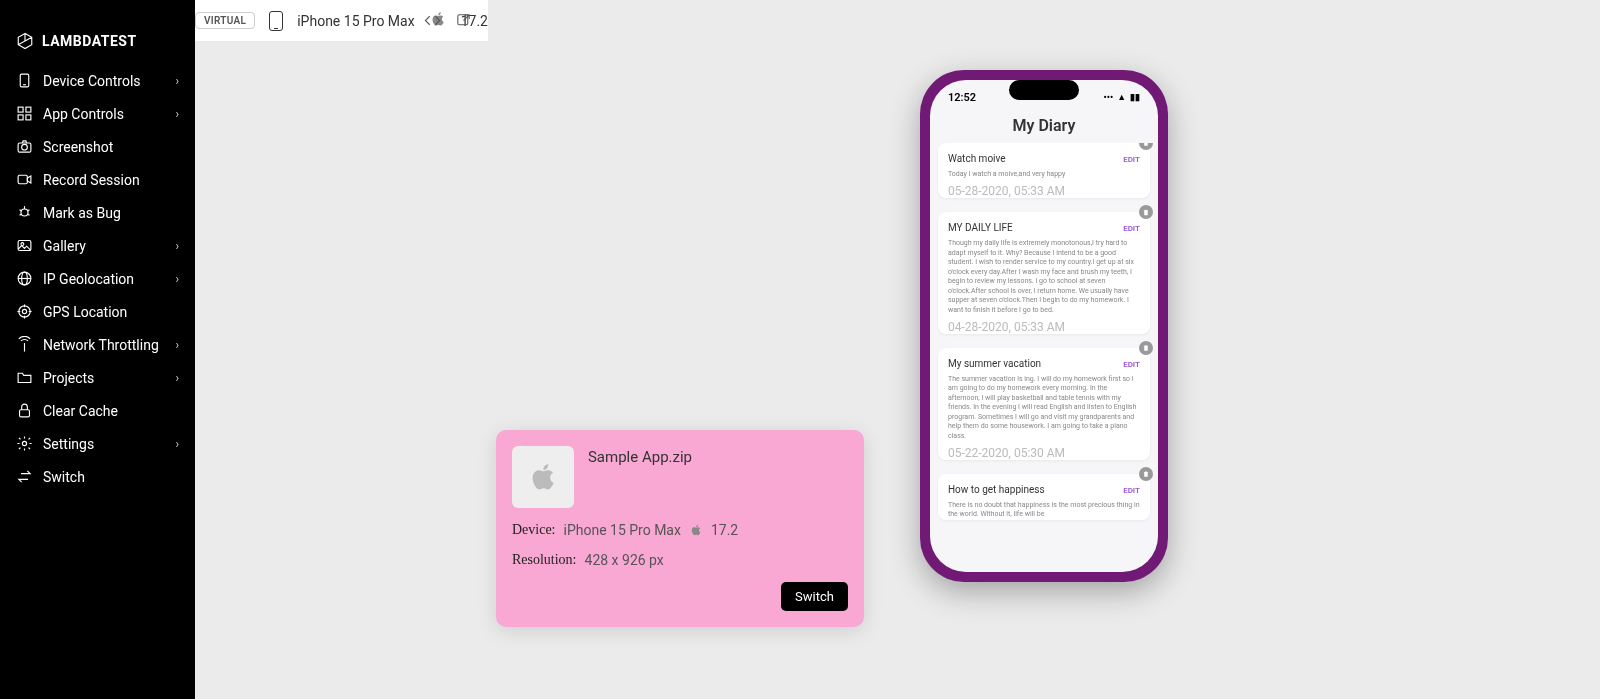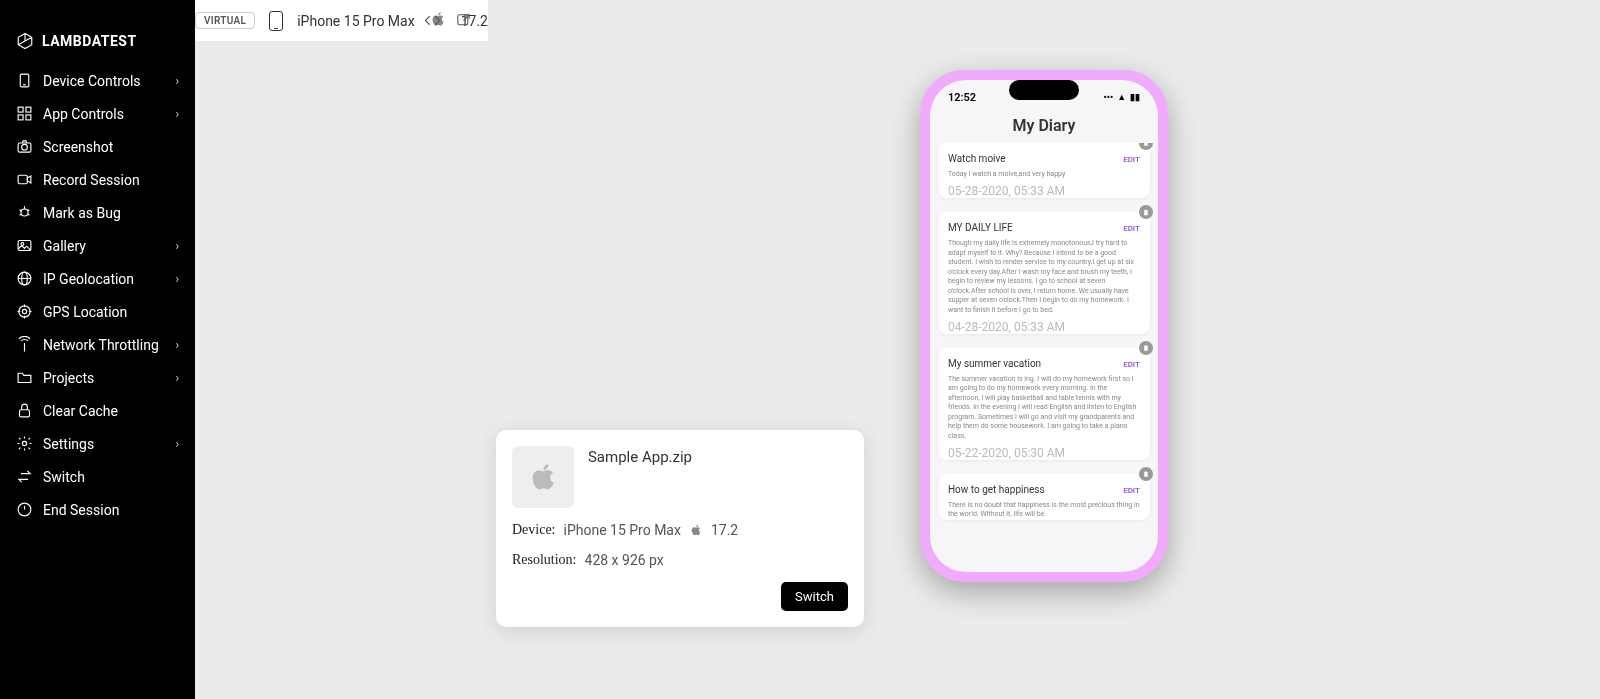--- a/index.html
+++ b/index.html
@@ -22,34 +22,34 @@
 .device-ico { width: 14px; height: 20px; border: 1.5px solid #333; border-radius: 3px; position: relative; }
 .device-ico::after { content: ''; position: absolute; bottom: 1px; left: 50%; transform: translateX(-50%); width: 4px; height: 1px; background: #333; }
 .topbar-text { font-size: 14px; color: #333; }
 .apple-ico svg { width: 18px; height: 18px; fill: #888; }
 .topbar-right { position: absolute; right: 16px; display: flex; gap: 14px; align-items: center; }
 .topbar-right svg { width: 17px; height: 17px; stroke: #555; fill: none; stroke-width: 1.5; }
 
 .canvas { flex: 1; position: relative; display: flex; align-items: flex-start; justify-content: center; padding-top: 70px; }
 
 
-.switch-card { position: absolute; left: 8px; bottom: 72px; width: 368px; background: #ffffff; border-radius: 10px; box-shadow: 0 4px 20px rgba(0,0,0,0.12); padding: 16px; }
+.switch-card { position: absolute; left: 8px; bottom: 72px; width: 368px; background: #f9a8d4; border-radius: 10px; box-shadow: 0 4px 20px rgba(0,0,0,0.12); padding: 16px; }
 .sc-top { display: flex; align-items: flex-start; gap: 14px; }
 .sc-thumb { width: 62px; height: 62px; background: #eee; border-radius: 6px; display: flex; align-items: center; justify-content: center; }
 .sc-thumb svg { width: 34px; height: 34px; fill: #bbb; }
 .sc-title { font-size: 15px; color: #333; padding-top: 2px; }
 .sc-row { display: flex; align-items: center; gap: 8px; margin-top: 14px; font-size: 14px; }
 .sc-label { color: #222; font-weight: 500; font-family: Liberation Serif, serif; }
 .sc-val { color: #555; }
 .sc-row svg { width: 14px; height: 14px; fill: #888; }
 .sc-actions { display: flex; justify-content: flex-end; margin-top: 14px; }
 .sc-switch { background: #000; color: #fff; border: none; border-radius: 5px; padding: 7px 14px; font-size: 13px; cursor: pointer; }
 
 
-.phone { width: 248px; height: 512px; background: #f0abfc; border-radius: 44px; padding: 10px; position: relative; box-shadow: 0 10px 30px rgba(0,0,0,0.3); }
+.phone { width: 248px; height: 512px; background: #701a75; border-radius: 44px; padding: 10px; position: relative; box-shadow: 0 10px 30px rgba(0,0,0,0.3); }
 .screen { width: 100%; height: 100%; background: #f6f6f8; border-radius: 36px; overflow: hidden; position: relative; }
 .notch { position: absolute; top: 10px; left: 50%; transform: translateX(-50%); width: 70px; height: 20px; background: #000; border-radius: 12px; z-index: 5; }
 .sbar { height: 34px; display: flex; align-items: center; justify-content: space-between; padding: 0 18px; font-size: 11px; font-weight: 600; color: #000; }
 .sbar-right { display: flex; gap: 4px; align-items: center; }
 .sbar-right span { font-size: 9px; }
 .app-title { text-align: center; font-size: 16px; font-weight: 600; padding: 2px 0 8px; color: #333; }
 .cards { padding: 0 8px; height: calc(100% - 60px); overflow: hidden; }
 .card { background: #fff; border-radius: 8px; margin-bottom: 14px; padding: 10px 10px 0; position: relative; box-shadow: 0 1px 3px rgba(0,0,0,0.06); }
 .card-del { position: absolute; top: -7px; right: -3px; width: 14px; height: 14px; background: #999; border-radius: 50%; display: flex; align-items: center; justify-content: center; }
 .card-del::before { content: ''; width: 7px; height: 7px; background: #fff; clip-path: polygon(20% 20%, 40% 20%, 40% 10%, 60% 10%, 60% 20%, 80% 20%, 80% 30%, 75% 30%, 75% 90%, 25% 90%, 25% 30%, 20% 30%); }
@@ -199,29 +199,20 @@
         <span class="chev">›</span>
       </div>
       <div class="nav-item">
         <div class="nav-left">
           <svg viewBox="0 0 24 24">
             <path d="M7 8h13l-4-4M17 16H4l4 4"></path>
           </svg>
           <span>Switch</span>
         </div>
       </div>
-      <div class="nav-item">
-        <div class="nav-left">
-          <svg viewBox="0 0 24 24">
-            <circle cx="12" cy="12" r="9"></circle>
-            <line x1="12" y1="7" x2="12" y2="12"></line>
-          </svg>
-          <span>End Session</span>
-        </div>
-      </div>
     </div>
 </div>
 
 <div class="main">
   <div class="topbar">
     <div class="topbar-center">
       <span class="virtual-badge">VIRTUAL</span>
       <span class="device-ico"></span>
       <span class="topbar-text">iPhone 15 Pro Max</span>
       <span class="apple-ico">

